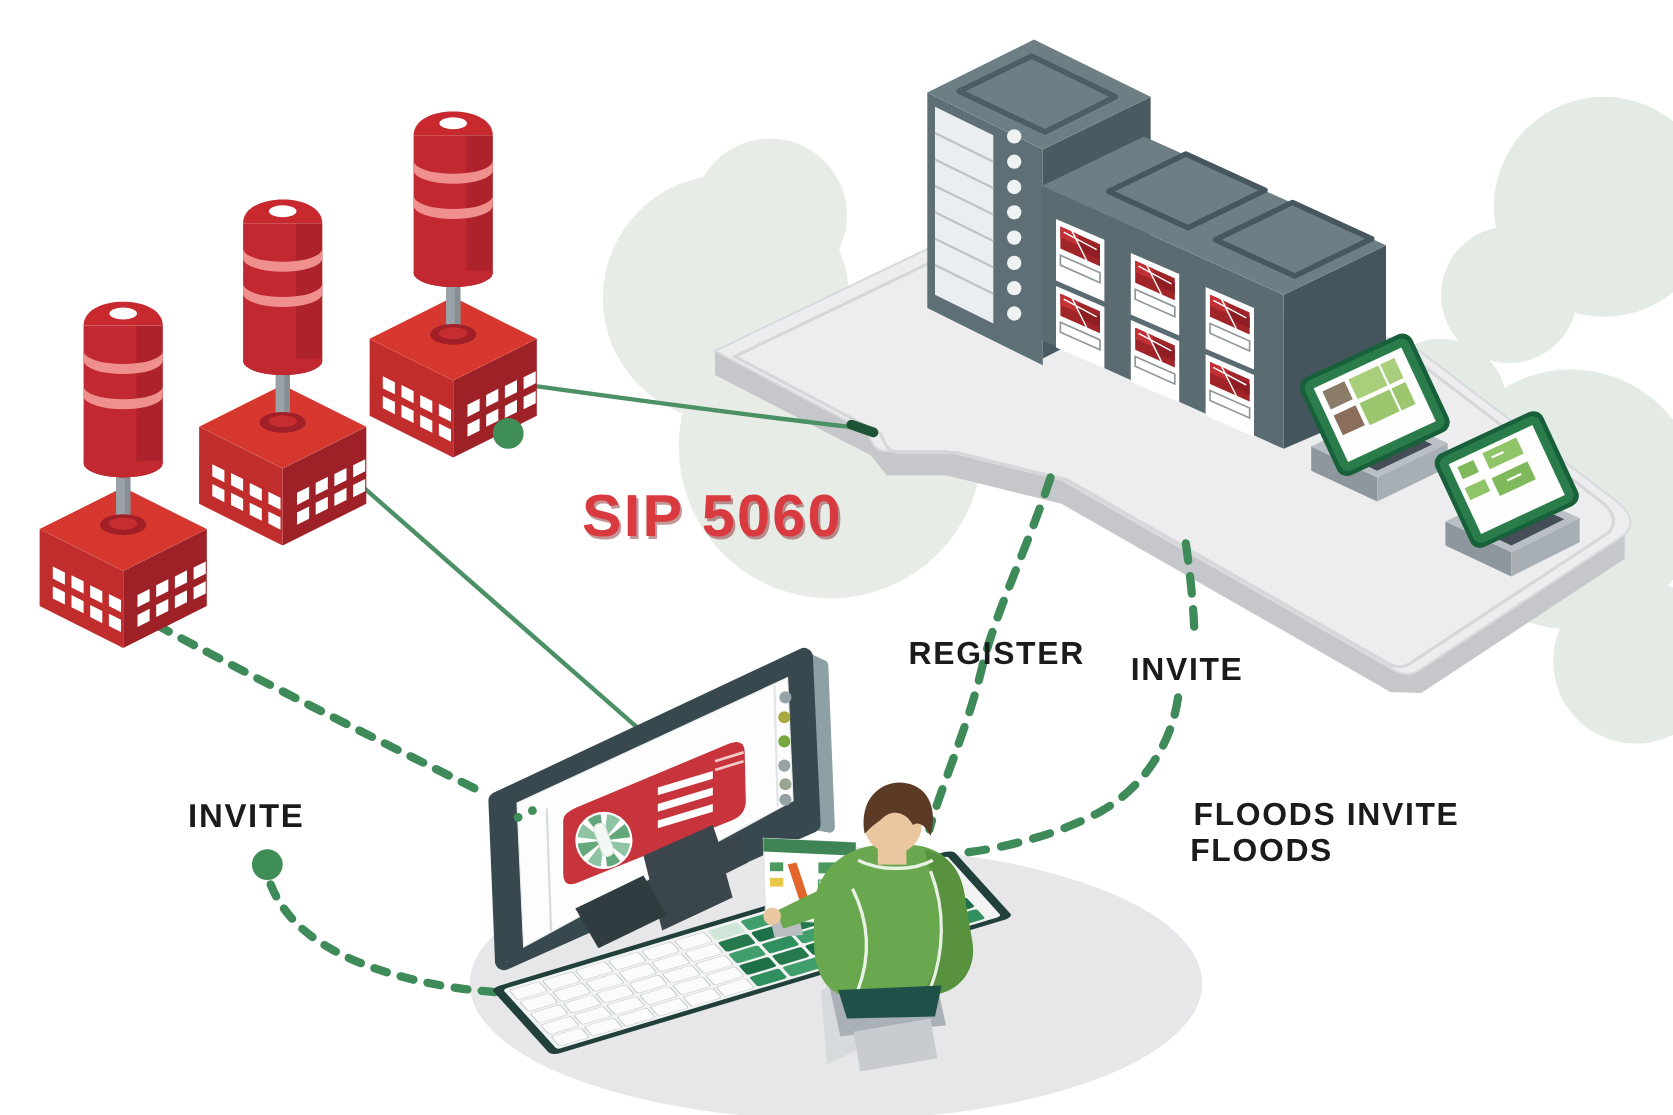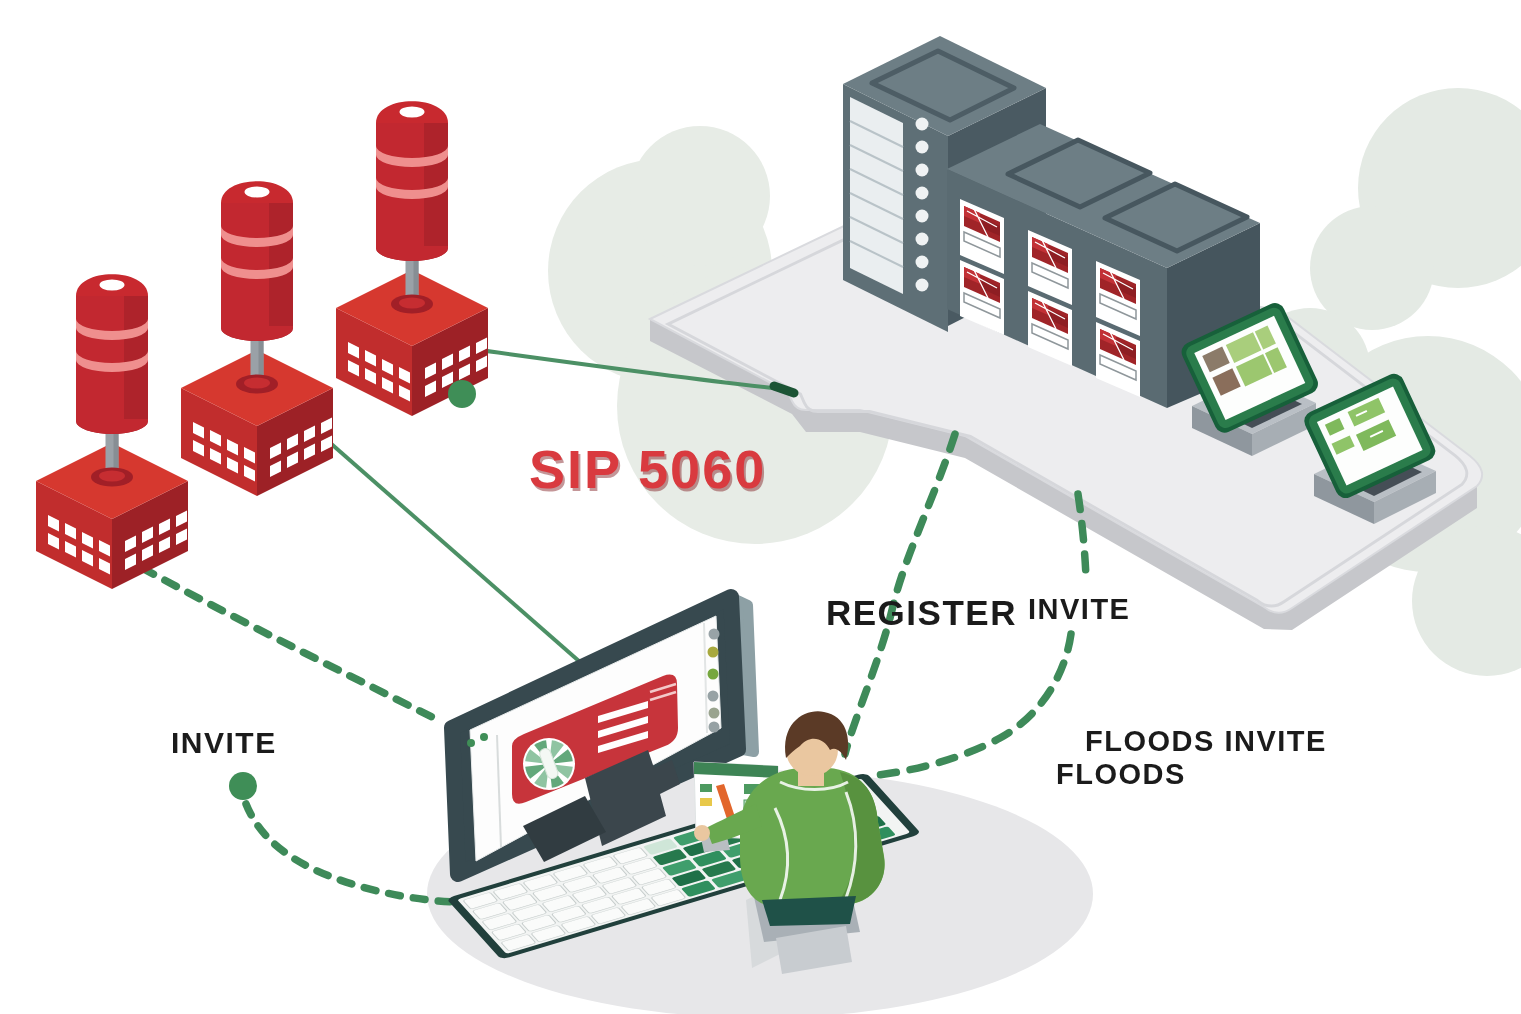--- a/index.html
+++ b/index.html
@@ -1,24 +1,24 @@
 <!DOCTYPE html>
 <html><head>
 <meta charset="utf-8">
 <style>
   html,body{margin:0;padding:0;background:#ffffff;}
   .canvas{position:relative;width:1521px;height:1014px;background:#ffffff;overflow:hidden;
           font-family:"Liberation Sans",sans-serif;margin-top:16px;}
   .scene-svg{position:absolute;left:0;top:0;width:1521px;height:1014px;}
   .label{position:absolute;font-weight:700;color:#1b1b1b;letter-spacing:1.5px;white-space:nowrap;}
-  .label-register{left:826px;top:577px;font-size:35px;}
+  .label-register{left:826px;top:563px;font-size:29px;}
   .label-invite{left:1028px;top:577px;font-size:29px;text-align:right;}
   .label-blocked{left:171px;top:710px;font-size:30px;}
   .label-bif1{left:1085px;top:709px;font-size:29px;}
-  .label-bif2{left:1056px;top:742px;font-size:29px;}
+  .label-bif2{left:1082px;top:742px;font-size:29px;}
   .label-sip{left:529px;top:422px;font-size:54px;font-weight:800;color:#d93a3f;
              letter-spacing:2px;text-shadow:2px 3px 0 rgba(125,22,26,0.45);}
 </style>
 </head>
 <body>
 
 <div class="canvas">
 
 <svg class="scene-svg" viewBox="0 0 1521 1014">
   <defs>

